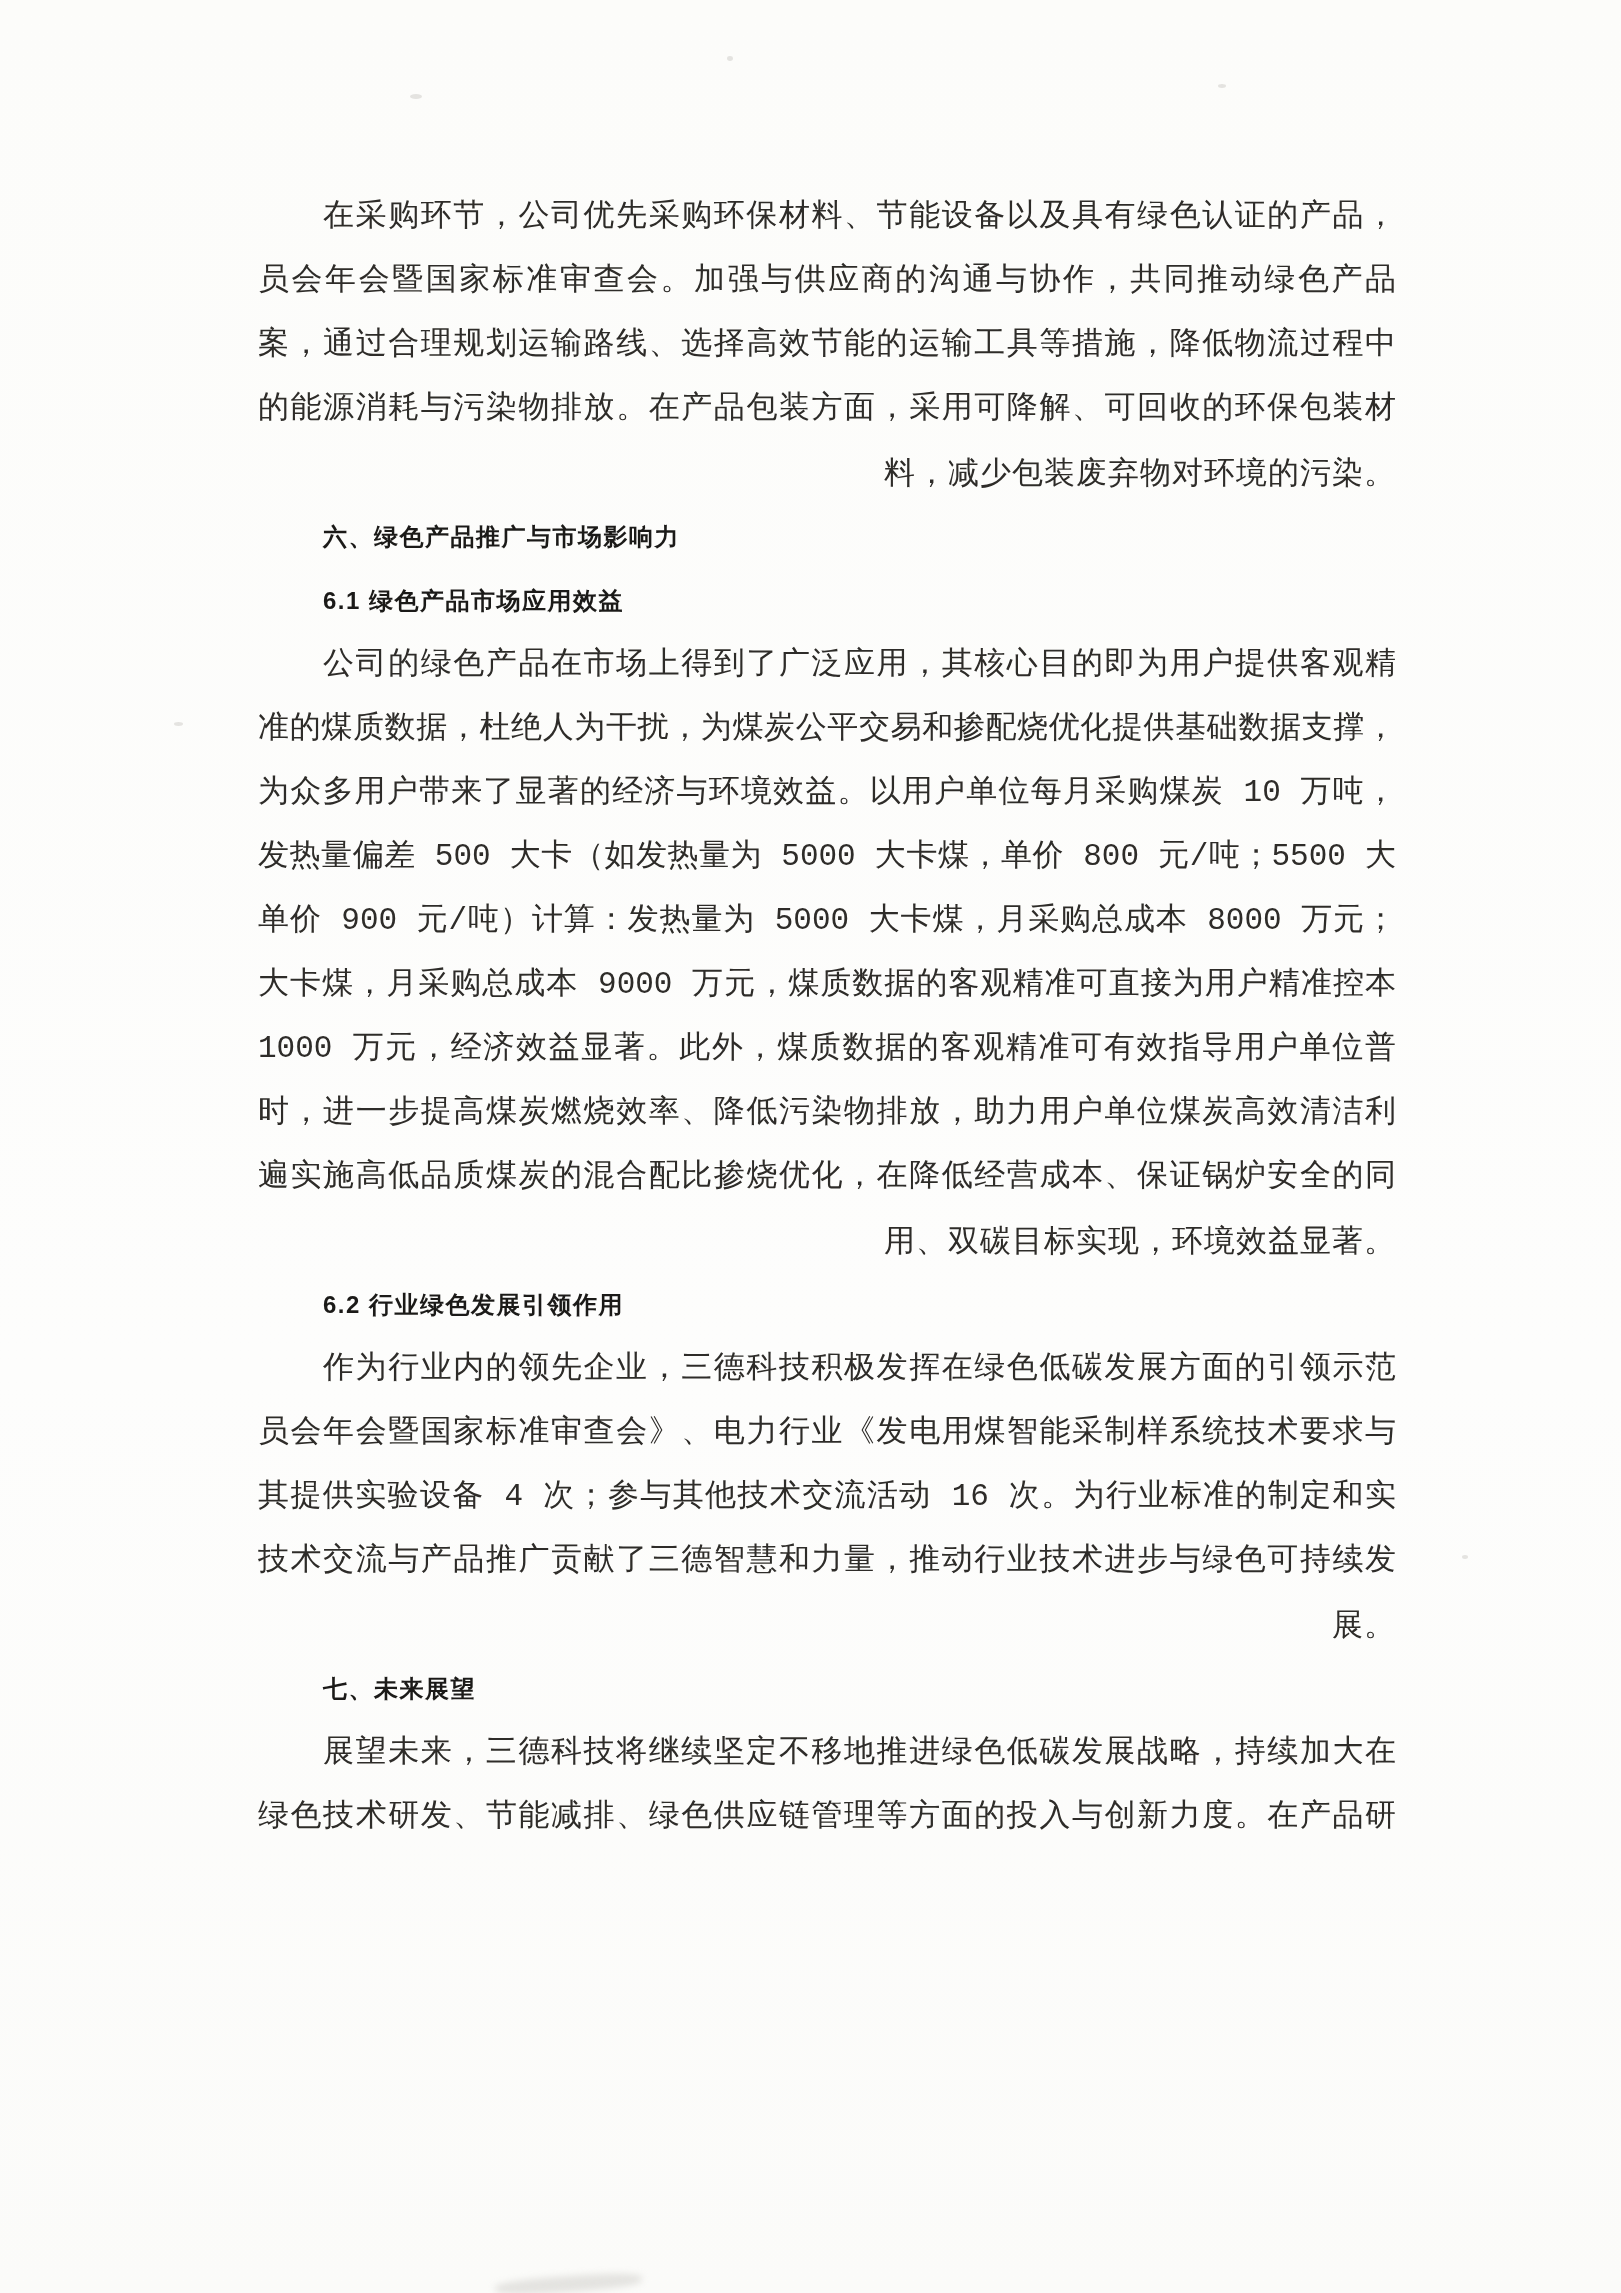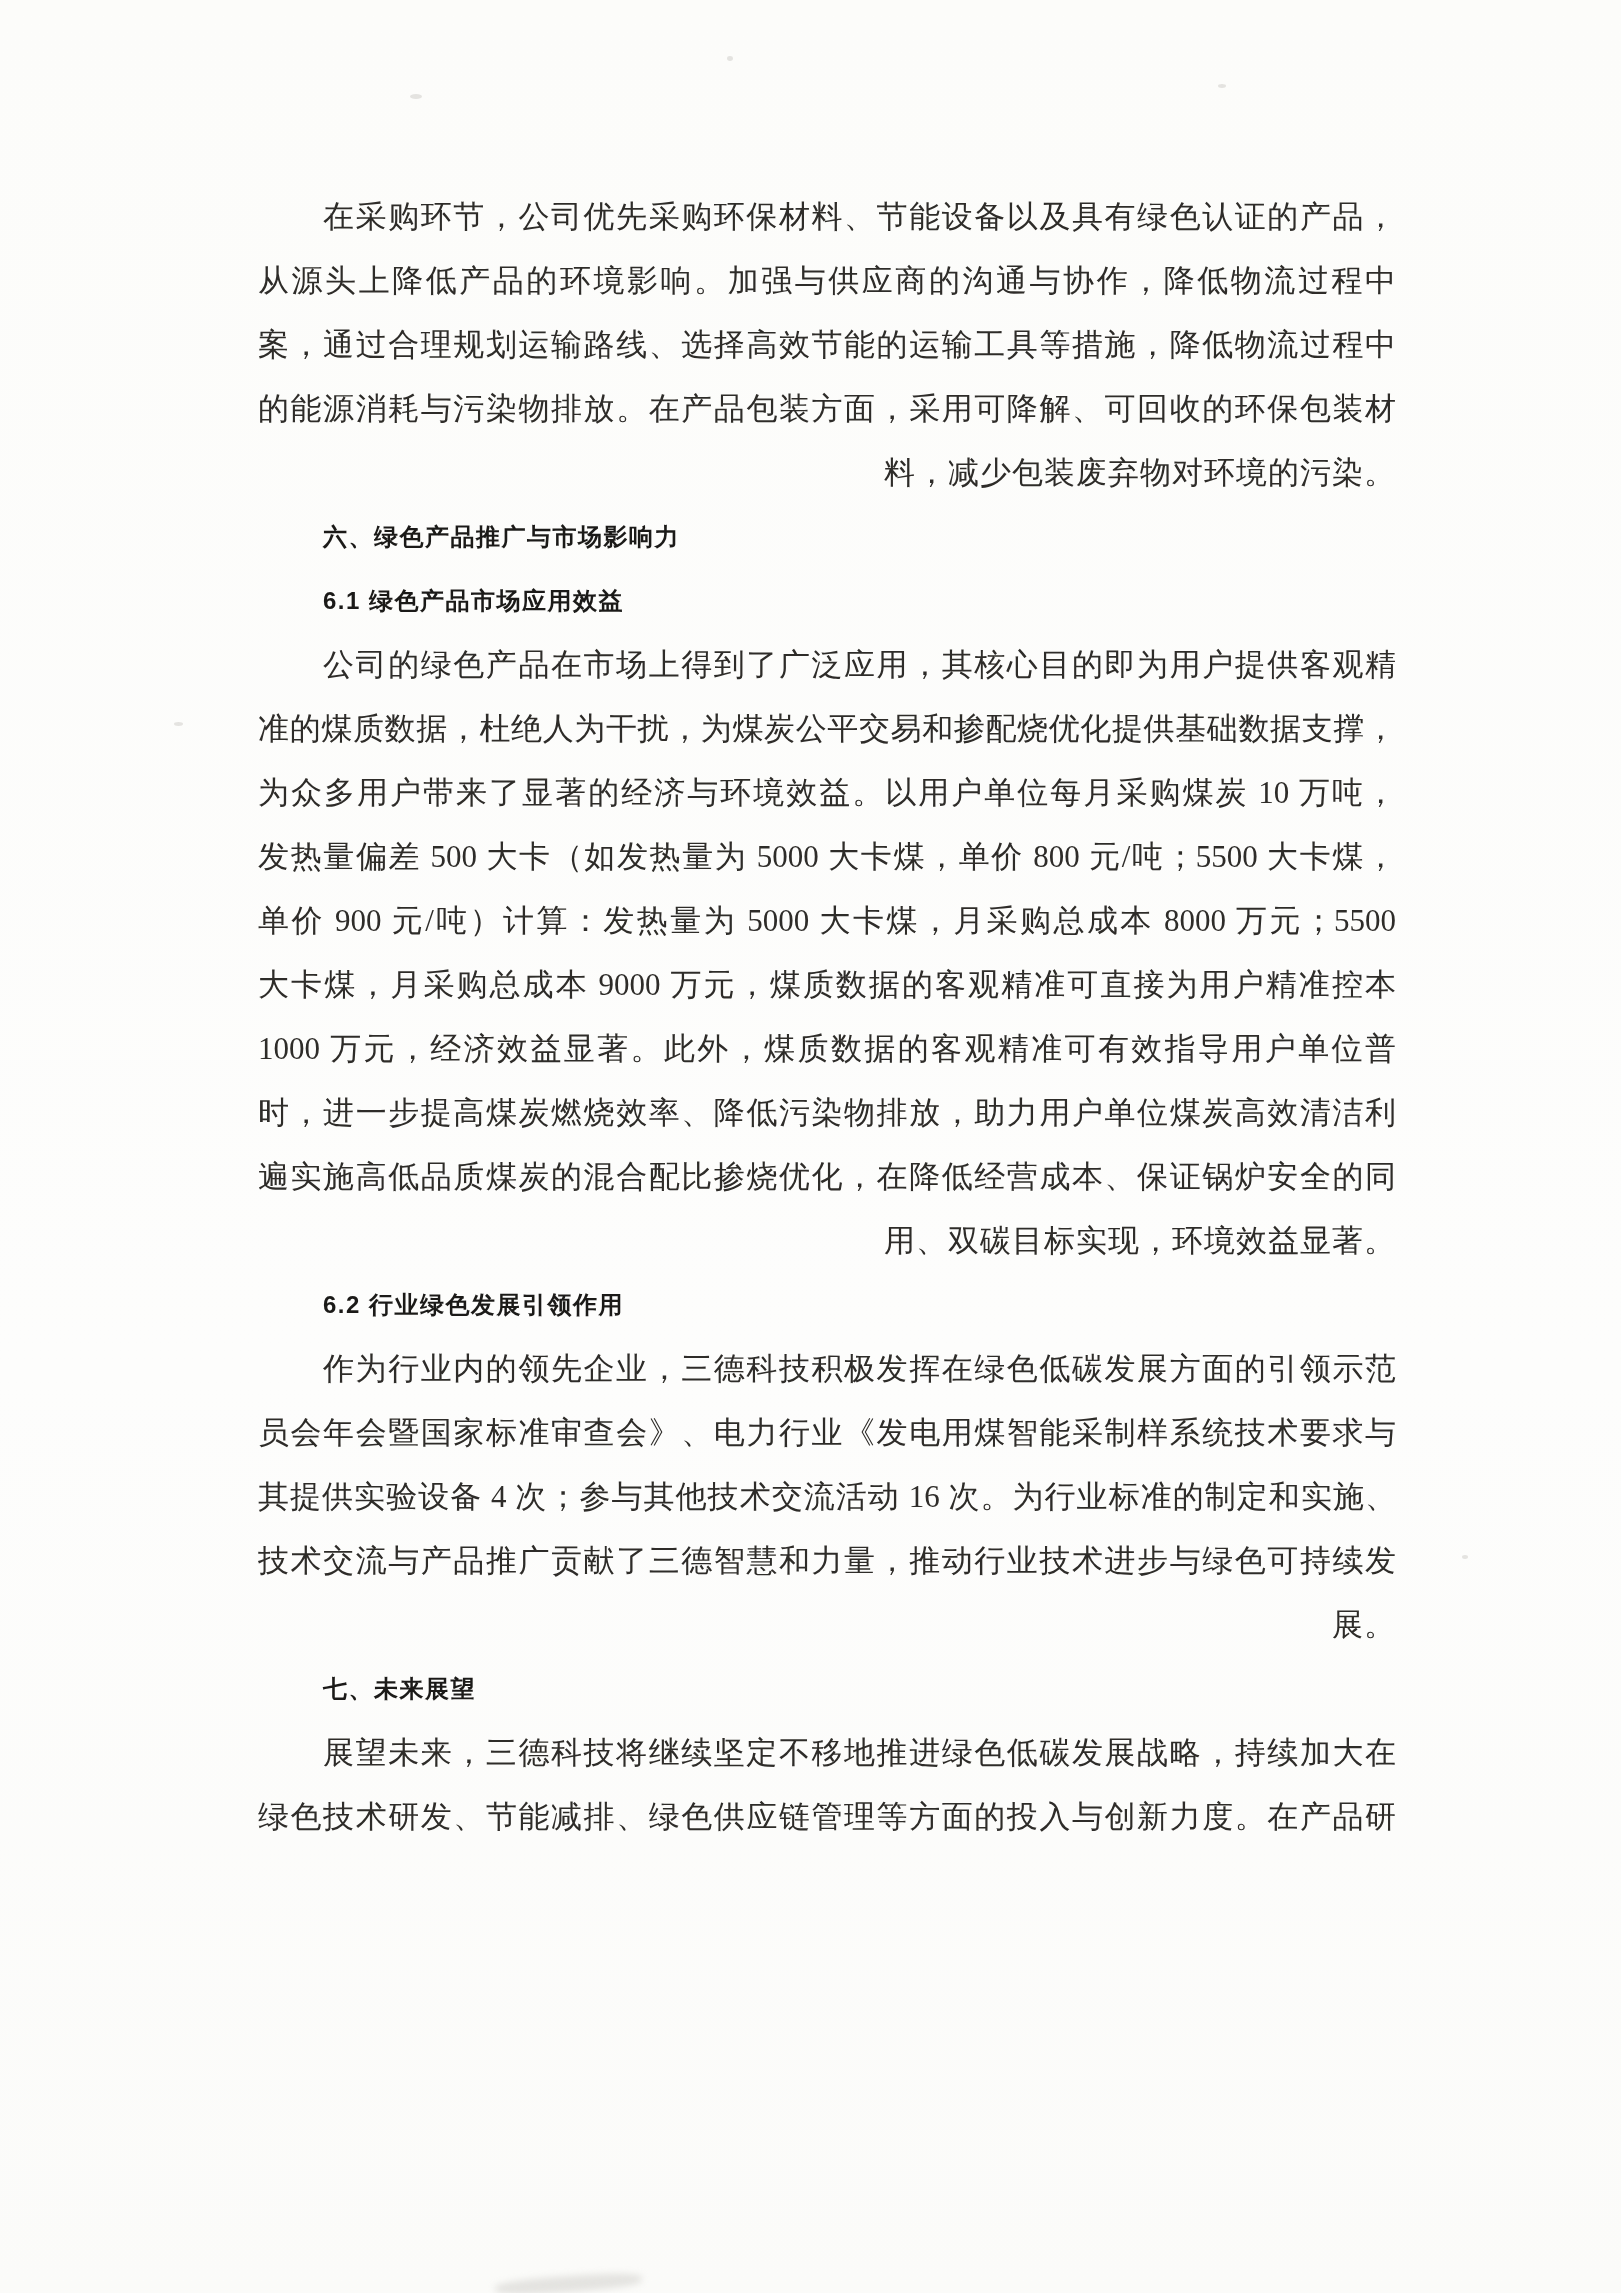--- a/index.html
+++ b/index.html
@@ -23,20 +23,21 @@
     height:64px;line-height:64px;
     font-size:31px;
     letter-spacing:0;
     white-space:nowrap;
   }
   .line.full{
     text-align:justify;
     text-align-last:justify;
     white-space:normal;
     overflow:hidden;
+    font-family:Liberation Mono, monospace;
   }
   .line.end{
     text-align:right;
     letter-spacing:1px;
   }
   .line.indent{
     padding-left:65px;
   }
   .line.heading{
     font-family:"Liberation Sans","DejaVu Sans",sans-serif;
@@ -59,21 +60,21 @@
     filter:blur(3.9px);
     border-radius:40%;
   }
 </style>
 </head>
 <body>
 
 <div class="page">
   <div class="flow">
       <div class="line full indent">在采购环节，公司优先采购环保材料、节能设备以及具有绿色认证的产品，</div>
-      <div class="line full">从源头上降低产品的环境影响。加强与供应商的沟通与协作，降低物流过程中</div>
+      <div class="line full">员会年会暨国家标准审查会。加强与供应商的沟通与协作，共同推动绿色产品</div>
       <div class="line full">案，通过合理规划运输路线、选择高效节能的运输工具等措施，降低物流过程中</div>
       <div class="line full">的能源消耗与污染物排放。在产品包装方面，采用可降解、可回收的环保包装材</div>
       <div class="line end">料，减少包装废弃物对环境的污染。</div>
       <div class="line heading">六、绿色产品推广与市场影响力</div>
       <div class="line heading">6.1 绿色产品市场应用效益</div>
       <div class="line full indent">公司的绿色产品在市场上得到了广泛应用，其核心目的即为用户提供客观精</div>
       <div class="line full">准的煤质数据，杜绝人为干扰，为煤炭公平交易和掺配烧优化提供基础数据支撑，</div>
       <div class="line full">为众多用户带来了显著的经济与环境效益。以用户单位每月采购煤炭 10 万吨，</div>
       <div class="line full">发热量偏差 500 大卡（如发热量为 5000 大卡煤，单价 800 元/吨；5500 大卡煤，</div>
       <div class="line full">单价 900 元/吨）计算：发热量为 5000 大卡煤，月采购总成本 8000 万元；5500</div>

